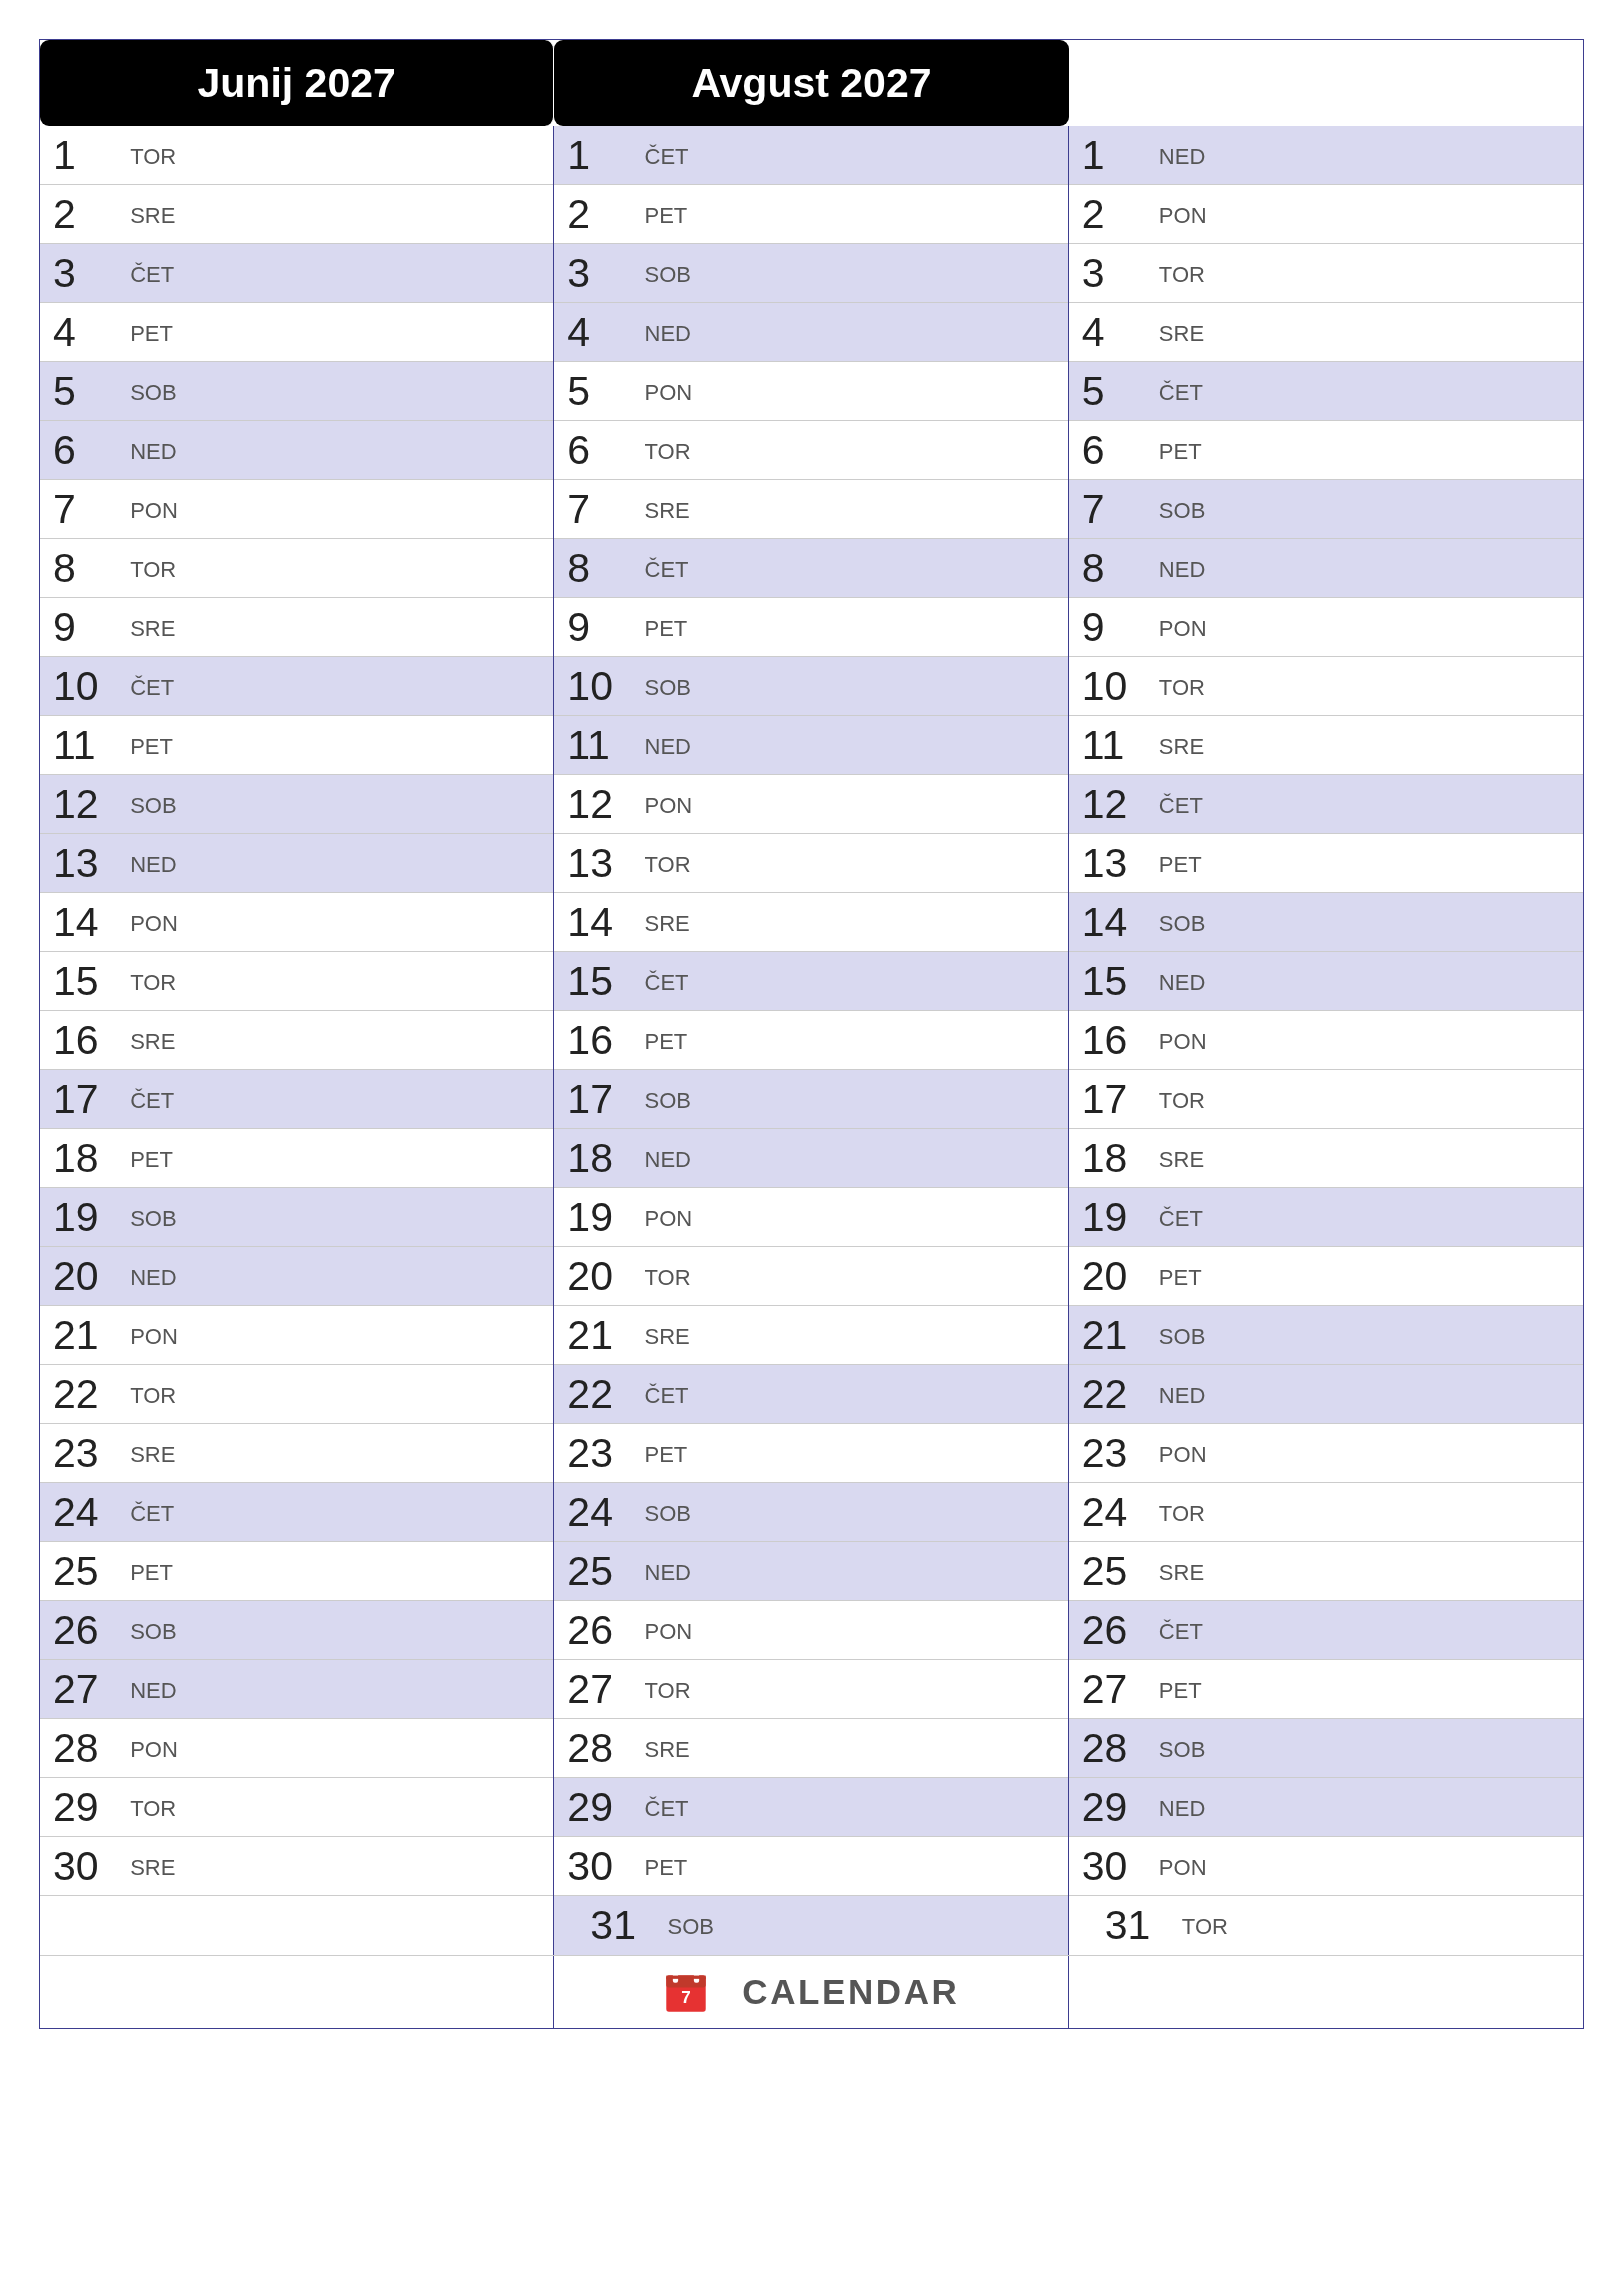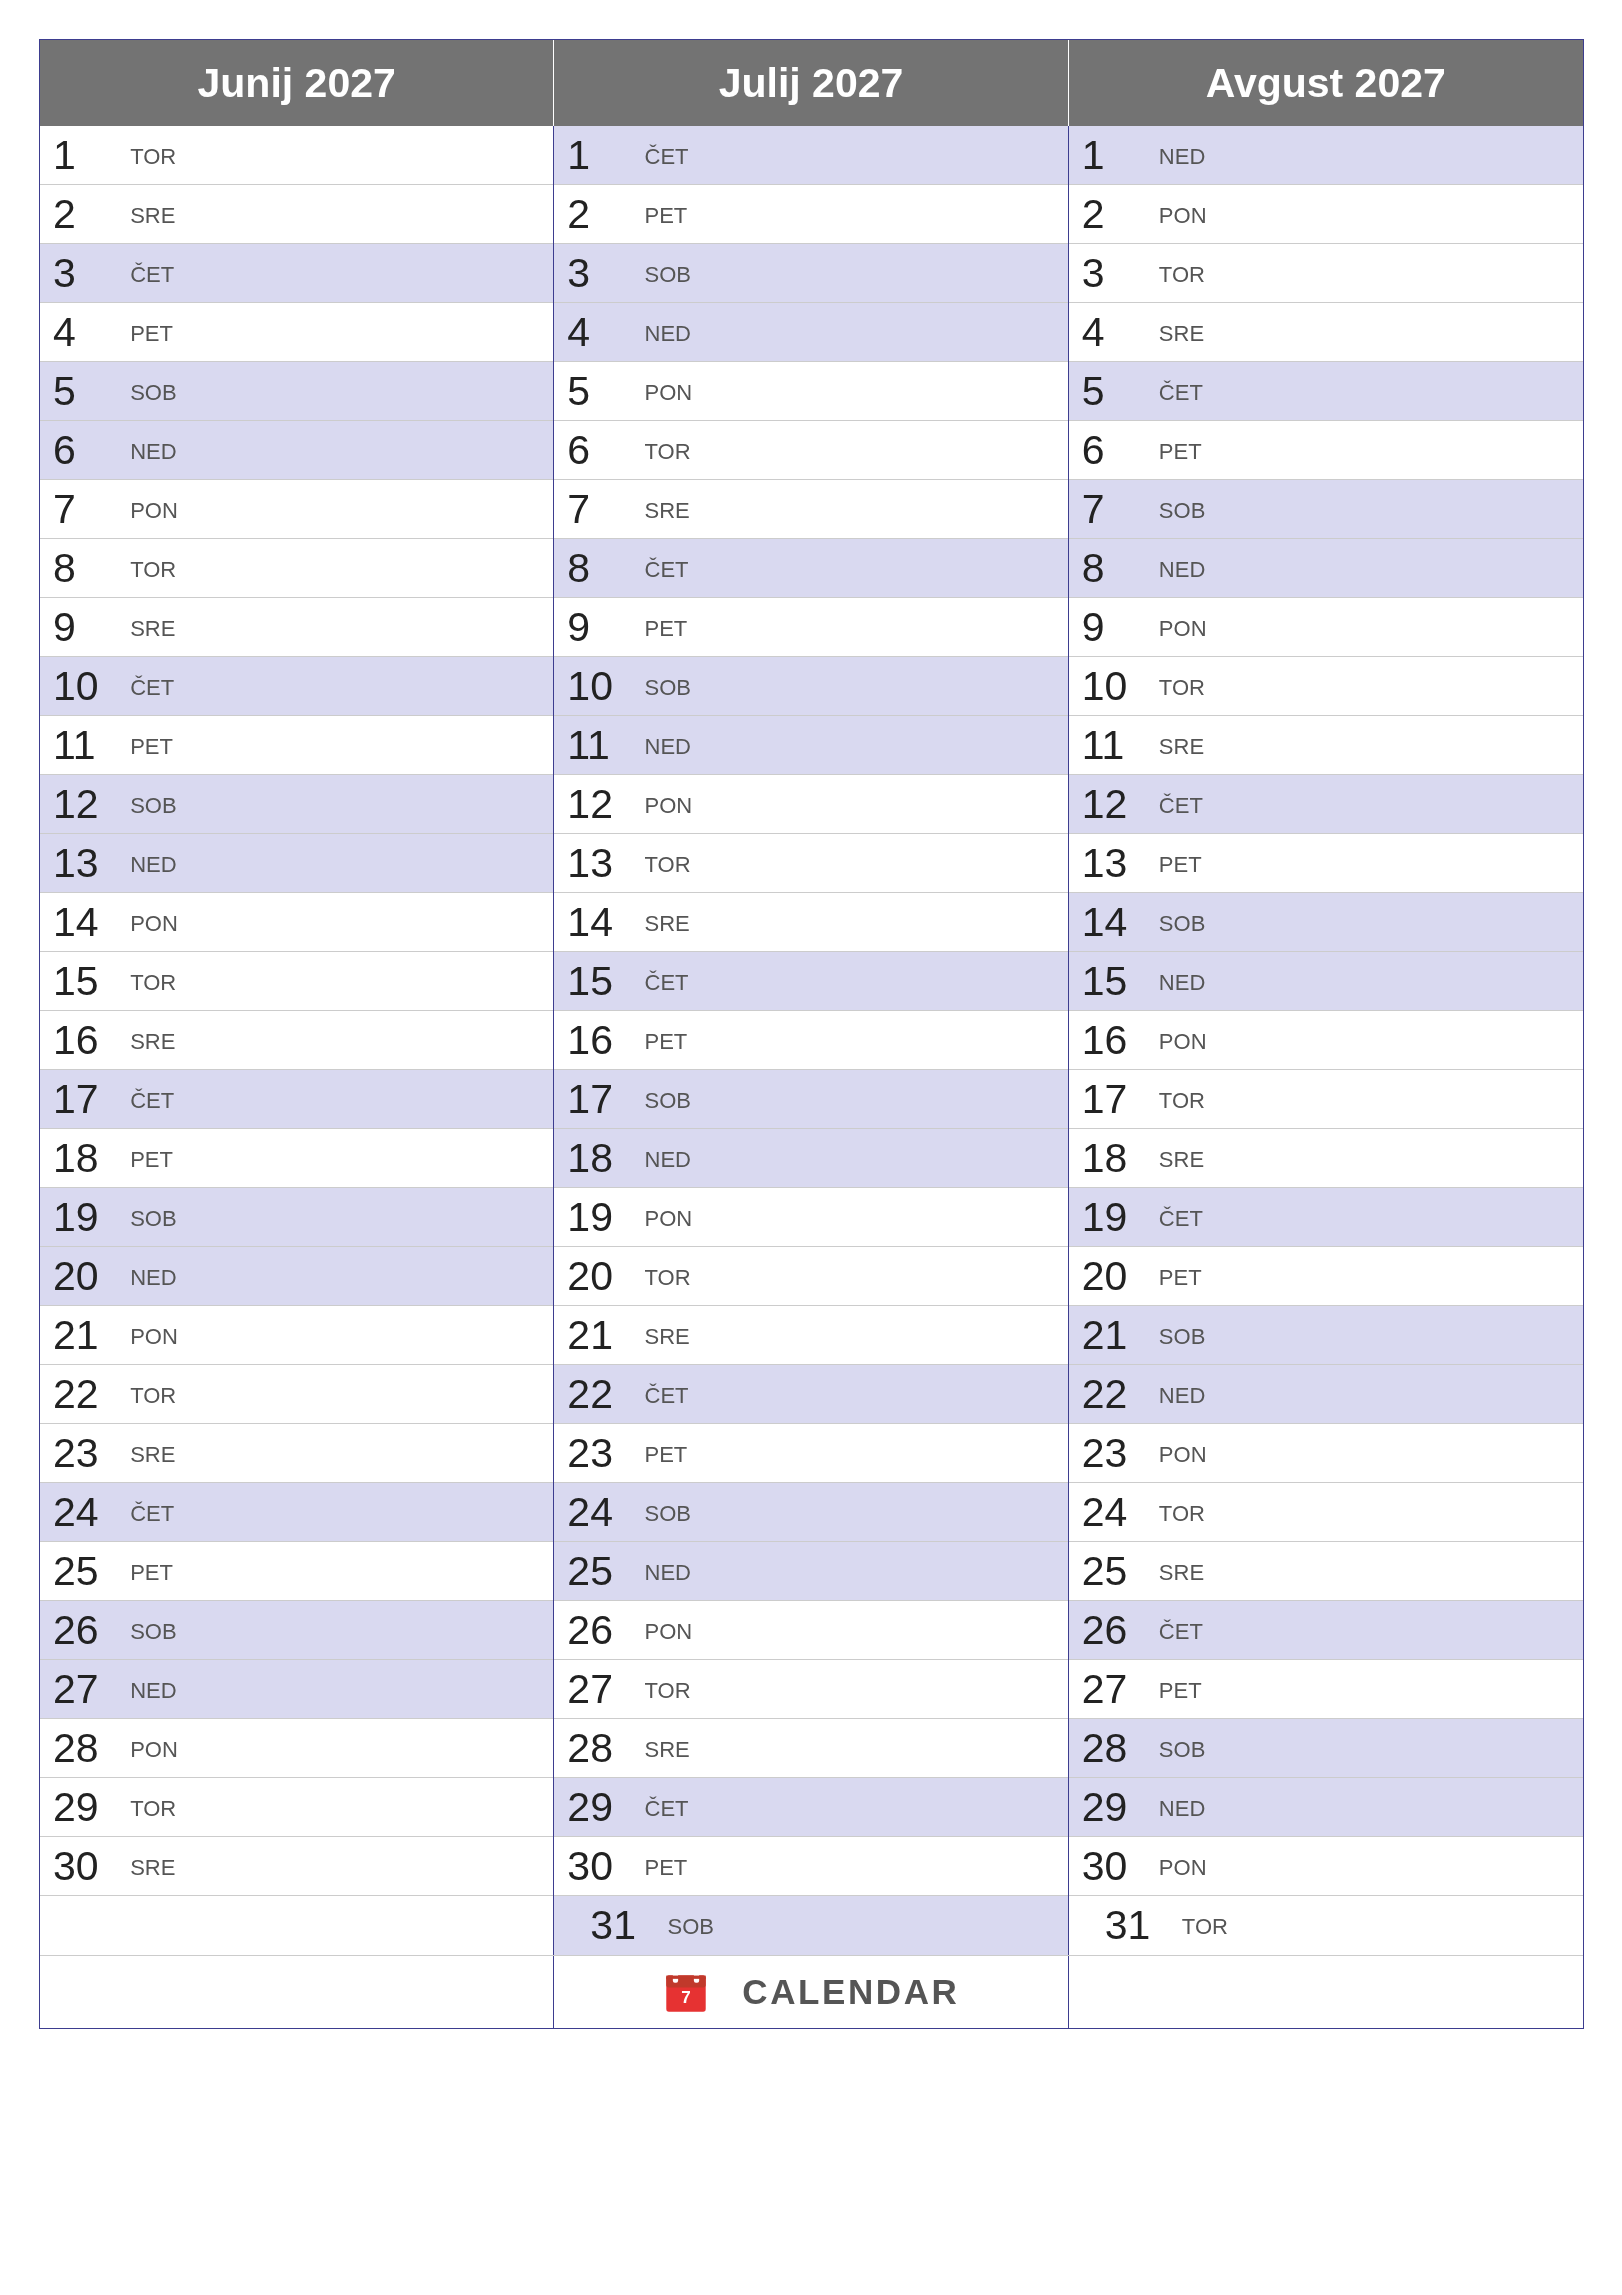--- a/index.html
+++ b/index.html
@@ -12,27 +12,28 @@
     }
     .calendar-wrapper {
       width: 100%;
       border: 1.3px solid #3d3d8f;
     }
     .header-row {
       display: grid;
       grid-template-columns: 1fr 1fr 1fr;
     }
     .month-header {
-      background: #737373;
+      background: #000000;
       color: #fff;
       font-size: 41px;
       font-weight: bold;
       text-align: center;
       padding: 19.6px 6.5px;
       border-right: 1.3px solid #fff;
+      border-radius: 9px;
     }
     .month-header:last-child { border-right: none; }
     .days-grid {
       display: grid;
       grid-template-columns: 1fr 1fr 1fr;
     }
     .month-col {
       display: flex;
       flex-direction: column;
       border-right: 1.3px solid #3d3d8f;
@@ -99,21 +100,20 @@
     }
   </style>
 </head>
 <body>
 
 <div>
   <div class="calendar-wrapper">
 
     <div class="header-row">
       <div class="month-header">Junij 2027</div>
-      <div class="month-header">Julij 2027</div>
       <div class="month-header">Avgust 2027</div>
     </div>
 
     <div class="days-grid" id="days-grid">
 
     <div class="month-col">
           <div class="day-cell">
             <span class="day-number">1</span>
             <span class="day-name">TOR</span>
           </div>

